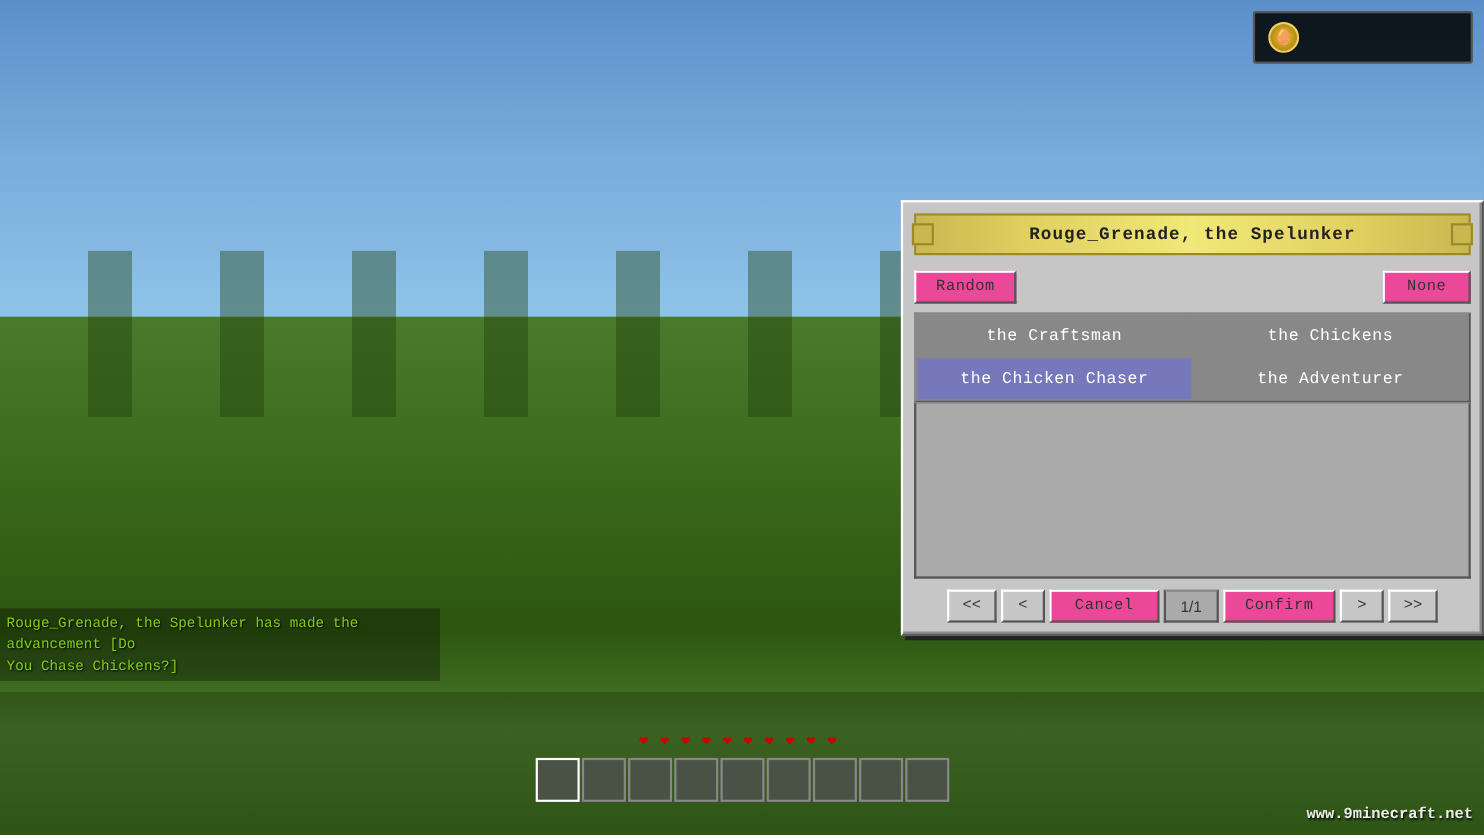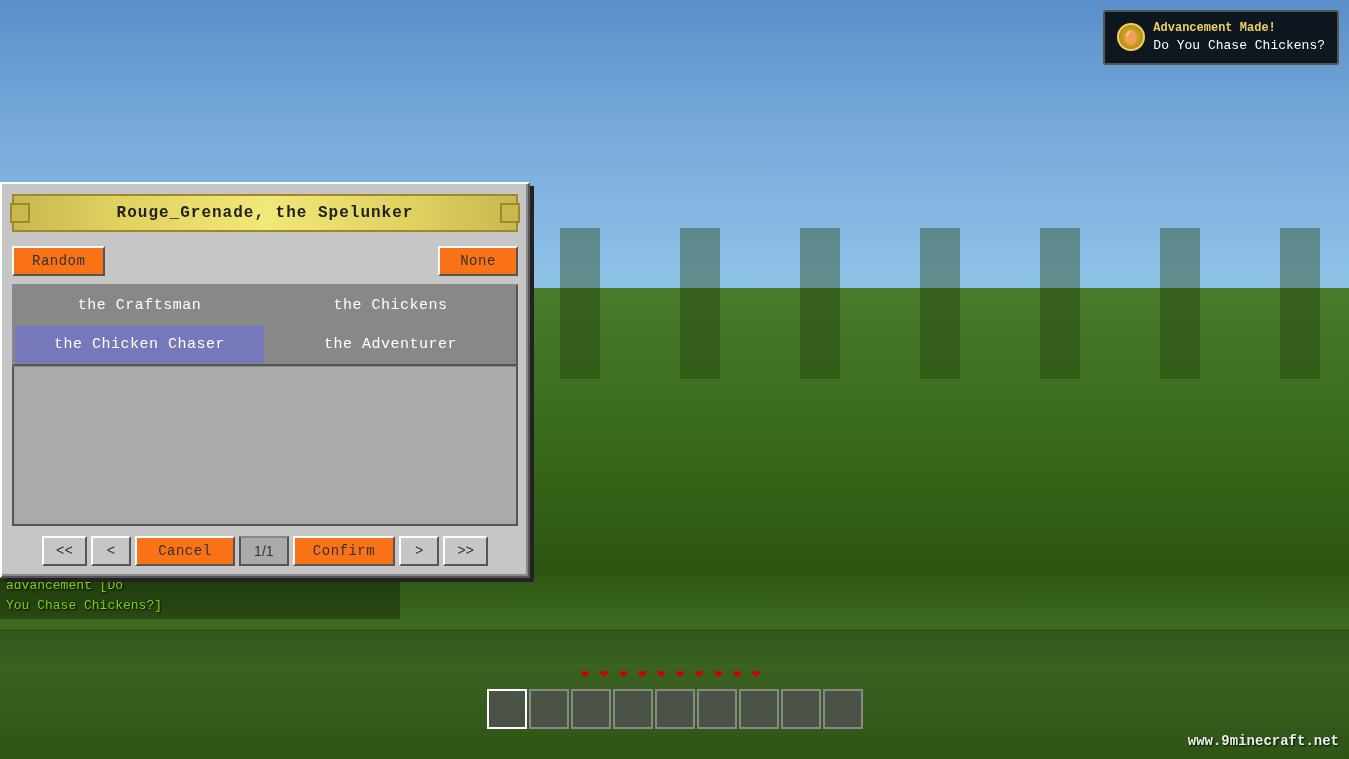--- a/index.html
+++ b/index.html
@@ -176,21 +176,21 @@
       text-shadow: 1px 1px 2px #000;
       opacity: 0.9;
     }
 
     
     .dialog-overlay {
       position: absolute;
       inset: 0;
       display: flex;
       align-items: center;
-      justify-content: flex-start;
+      justify-content: flex-end;
       pointer-events: none;
     }
 
     .dialog {
       pointer-events: all;
       background: #c6c6c6;
       border: 2px solid #555;
       border-top: 2px solid #fff;
       border-left: 2px solid #fff;
       width: 530px;
@@ -230,21 +230,21 @@
       letter-spacing: 1px;
     }
 
     .dialog-top-buttons {
       display: flex;
       justify-content: space-between;
       padding: 6px 10px 8px 10px;
     }
 
     .mc-button {
-      background: #f97316;
+      background: #ec4899;
       border: none;
       border-top: 2px solid #fff;
       border-left: 2px solid #fff;
       border-right: 2px solid #555;
       border-bottom: 2px solid #555;
       font-family: 'Courier New', monospace;
       font-size: 14px;
       color: #333;
       padding: 5px 18px;
       cursor: pointer;
@@ -342,24 +342,20 @@
 
 <div class="bg">
   <div class="sky"></div>
   <div class="ground"></div>
   <div class="trees"></div>
 </div>
 
 <div class="toast">
   <div class="toast-icon">
     <span>🥚</span>
-  </div>
-  <div class="toast-text">
-    <div class="title">Advancement Made!</div>
-    <div>Do You Chase Chickens?</div>
   </div>
 </div>
 
 <div class="chat">
   <div>Rouge_Grenade, the Spelunker has made the advancement [Do</div>
   <div>You Chase Chickens?]</div>
 </div>
 
 <div class="hotbar-area">
   <div class="health-bar">

